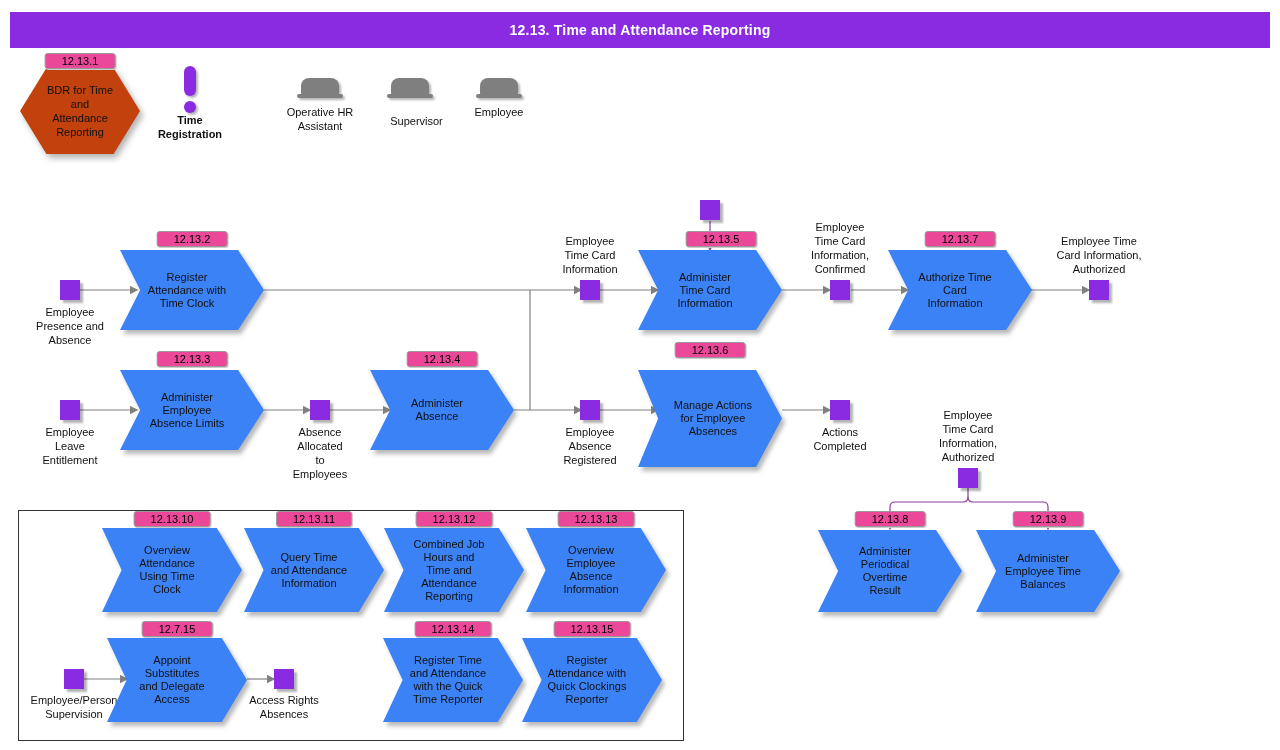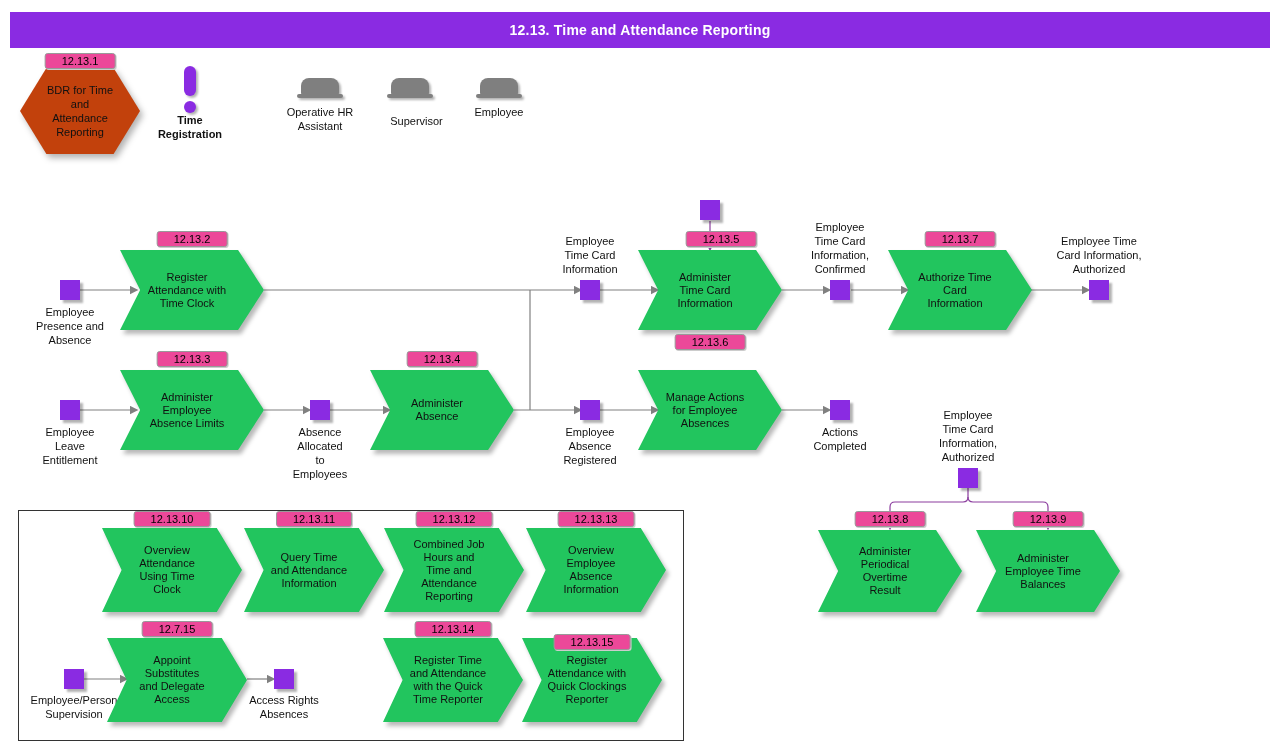--- a/index.html
+++ b/index.html
@@ -5,21 +5,21 @@
   html,body{margin:0;padding:0;background:#fff;}
   #canvas{position:relative;width:1280px;height:750px;background:#fff;overflow:hidden;
           font-family:"Liberation Sans","DejaVu Sans",sans-serif;color:#111;}
   .hdr{position:absolute;left:10px;top:12px;width:1260px;height:36px;background:#8A2BE2;
        display:flex;align-items:center;justify-content:center;}
   .hdr-title{color:#fff;font-size:14px;font-weight:bold;letter-spacing:.2px;}
   .lbl{position:absolute;font-size:11px;line-height:14px;text-align:center;white-space:pre-line;color:#111;}
   .badge{position:absolute;transform:translateX(-50%);background:#ec4899;border:1px solid #999;
          border-radius:3px;padding:0 16px;height:14px;line-height:14px;font-size:11px;color:#000;
          box-shadow:1px 1px 0 #ccc;white-space:nowrap;z-index:5;}
-  .proc{position:absolute;background:#22c55e;
+  .proc{position:absolute;background:#3b82f6;
         clip-path:polygon(0 0,82% 0,100% 50%,82% 100%,0 100%,14% 50%);
         display:flex;align-items:center;justify-content:center;z-index:2;}
   .procwrap{position:absolute;filter:drop-shadow(3px 4px 2px rgba(0,0,0,0.28));z-index:2;}
   .proc .ptxt{font-size:11px;line-height:13px;text-align:center;white-space:pre-line;
               padding:0 30px 0 20px;color:#111;}
   .sq{position:absolute;width:20px;height:20px;background:#8A2BE2;
       box-shadow:3px 3px 2px rgba(0,0,0,0.3);z-index:3;}
   .hexwrap{position:absolute;filter:drop-shadow(3px 4px 3px rgba(0,0,0,0.3));z-index:2;}
   .hex{width:120px;height:86px;background:#c2410c;
        clip-path:polygon(22% 0,78% 0,100% 50%,78% 100%,22% 100%,0 50%);
@@ -187,23 +187,23 @@
         <div class="ptxt">Administer
 Absence</div>
       </div>
   </div>
 
   <div class="sq" style="left:580px;top:400px;"></div>
   <div class="lbl" style="left:525px;top:425px;width:130px;">Employee
 Absence
 Registered</div>
 
-  <div class="badge" style="left:710px;top:334px;text-align:center;">12.13.6</div>
+  <div class="badge" style="left:710px;top:342px;text-align:center;">12.13.6</div>
   <div class="procwrap" style="left:638px;top:370px;">
-    <div class="proc" style="width:144px;height:80px;">
+    <div class="proc" style="width:144px;height:97px;justify-content:flex-end;">
         <div class="ptxt">Manage Actions
 for Employee
 Absences</div>
       </div>
   </div>
 
   <div class="sq" style="left:830px;top:400px;"></div>
   <div class="lbl" style="left:775px;top:425px;width:130px;">Actions
 Completed</div>
 
@@ -295,21 +295,21 @@
   <div class="badge" style="left:453px;top:621px;">12.13.14</div>
   <div class="procwrap" style="left:383px;top:638px;">
     <div class="proc" style="width:140px;height:84px;">
         <div class="ptxt">Register Time
 and Attendance
 with the Quick
 Time Reporter</div>
       </div>
   </div>
 
-  <div class="badge" style="left:592px;top:634px;">12.13.15</div>
+  <div class="badge" style="left:592px;top:621px;">12.13.15</div>
   <div class="procwrap" style="left:522px;top:638px;">
     <div class="proc" style="width:140px;height:84px;">
         <div class="ptxt">Register
 Attendance with
 Quick Clockings
 Reporter</div>
       </div>
   </div>
 
 </div>

